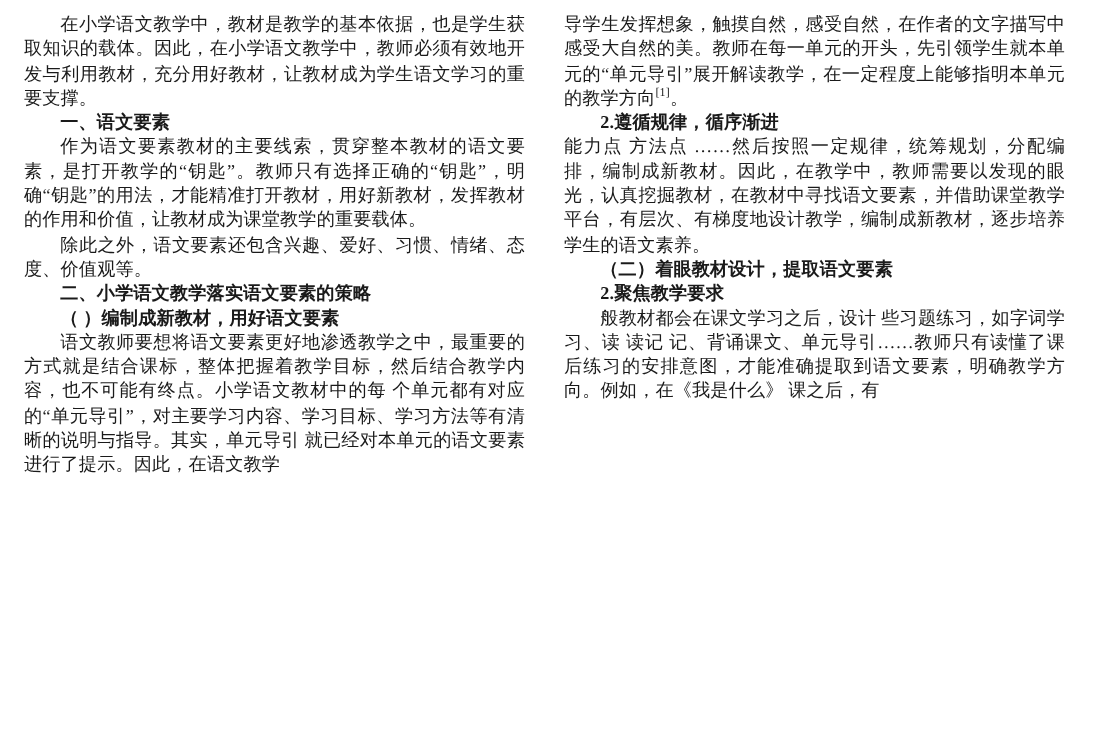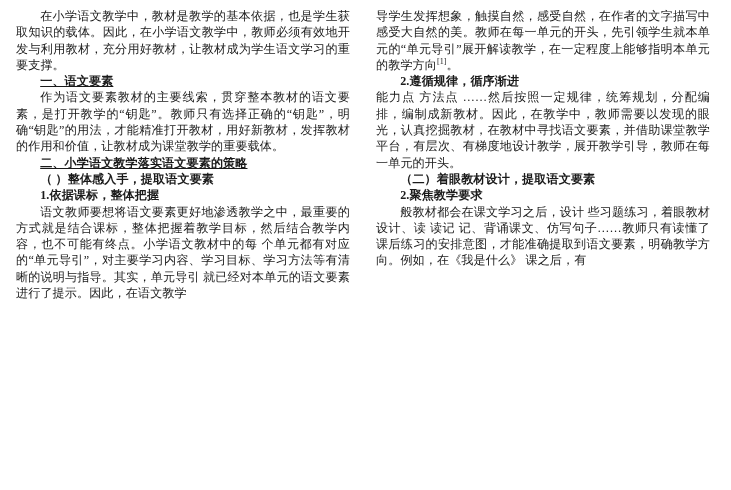--- a/index.html
+++ b/index.html
@@ -36,21 +36,20 @@
     text-align: justify;
     text-justify: inter-ideograph;
     letter-spacing: 0.1px;
   }
   p.indent {
     text-indent: 2em;
   }
   p.head {
     font-weight: bold;
     text-indent: 2em;
-    text-decoration: underline;
   }
   p.subhead {
     font-weight: bold;
     text-indent: 2em;
   }
   p.noindent {
     text-indent: 0;
   }
   sup {
     font-size: 8px;
@@ -60,28 +59,28 @@
 </style>
 </head>
 <body>
 
 <div class="page">
 
   <div class="column">
     <p class="indent">在小学语文教学中，教材是教学的基本依据，也是学生获取知识的载体。因此，在小学语文教学中，教师必须有效地开发与利用教材，充分用好教材，让教材成为学生语文学习的重要支撑。</p>
     <p class="head">一、语文要素</p>
     <p class="indent">作为语文要素教材的主要线索，贯穿整本教材的语文要素，是打开教学的“钥匙”。教师只有选择正确的“钥匙”，明确“钥匙”的用法，才能精准打开教材，用好新教材，发挥教材的作用和价值，让教材成为课堂教学的重要载体。</p>
+    <p class="indent">除此之外，语文要素还包含兴趣、爱好、习惯、情绪、态度、价值观等。</p>
     <p class="head">二、小学语文教学落实语文要素的策略</p>
-    <p class="subhead">（  ）整体感入手，提取语文要素</p>
-    <p class="subhead">1.依据课标，整体把握</p>
+    <p class="subhead">（  ）编制成新教材，用好语文要素</p>
     <p class="indent">语文教师要想将语文要素更好地渗透教学之中，最重要的方式就是结合课标，整体把握着教学目标，然后结合教学内容，也不可能有终点。小学语文教材中的每  个单元都有对应的“单元导引”，对主要学习内容、学习目标、学习方法等有清晰的说明与指导。其实，单元导引  就已经对本单元的语文要素进行了提示。因此，在语文教学</p>
   </div>
 
   <div class="column">
     <p class="noindent"><span>导学生发挥想象，触摸自然，感受自然，在作者的文字描写中感受大自然的美。教师在每一单元的开头，先引领学生就本单元的“单元导引”展开解读教学，在一定程度上能够指明本单元的教学方向</span><sup>[1]</sup><span>。</span></p>
     <p class="subhead">2.遵循规律，循序渐进</p>
-    <p class="noindent">能力点   方法点  ……然后按照一定规律，统筹规划，分配编排，编制成新教材。因此，在教学中，教师需要以发现的眼光，认真挖掘教材，在教材中寻找语文要素，并借助课堂教学平台，有层次、有梯度地设计教学，展开教学引导，教师在每一单元的开头。</p>
+    <p class="noindent">能力点   方法点  ……然后按照一定规律，统筹规划，分配编排，编制成新教材。因此，在教学中，教师需要以发现的眼光，认真挖掘教材，在教材中寻找语文要素，并借助课堂教学平台，有层次、有梯度地设计教学，编制成新教材，逐步培养学生的语文素养。</p>
     <p class="subhead">（二）着眼教材设计，提取语文要素</p>
     <p class="subhead">2.聚焦教学要求</p>
-    <p class="indent">般教材都会在课文学习之后，设计  些习题练习，着眼教材设计、读  读记   记、背诵课文、仿写句子……教师只有读懂了课后练习的安排意图，才能准确提取到语文要素，明确教学方向。例如，在《我是什么》  课之后，有</p>
+    <p class="indent">般教材都会在课文学习之后，设计  些习题练习，如字词学习、读  读记   记、背诵课文、单元导引……教师只有读懂了课后练习的安排意图，才能准确提取到语文要素，明确教学方向。例如，在《我是什么》  课之后，有</p>
   </div>
 
 </div>
 
 </body></html>

